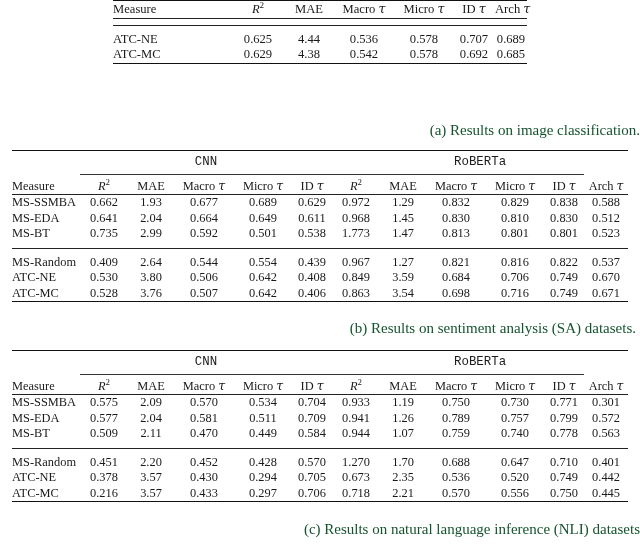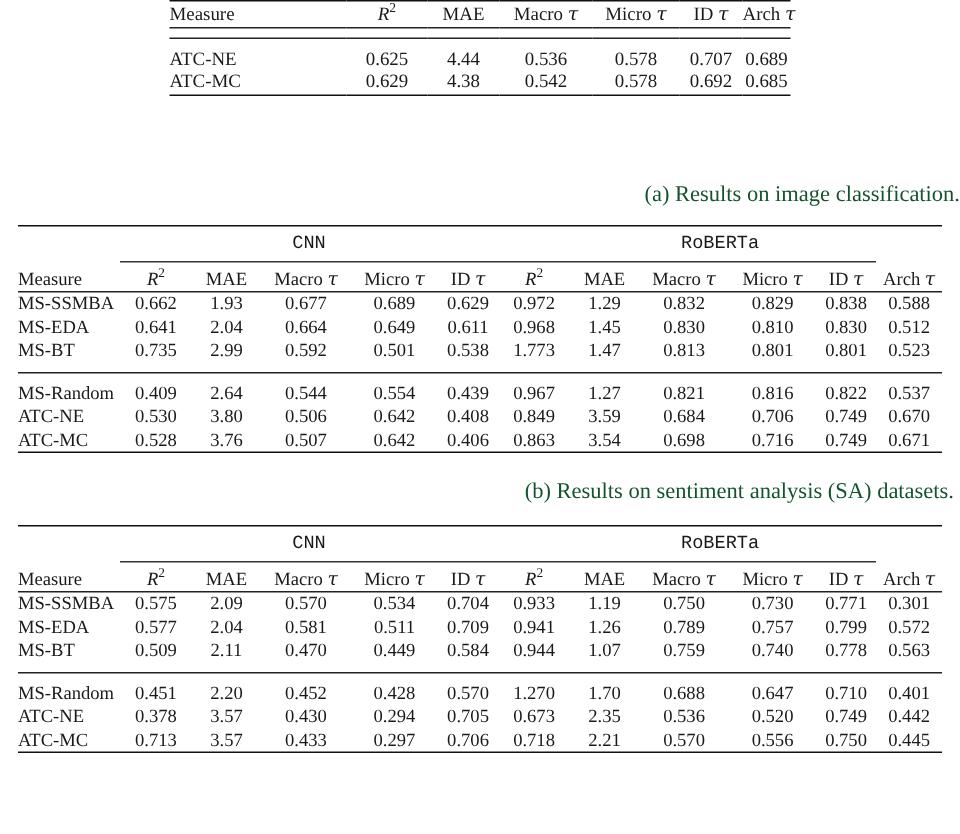--- a/index.html
+++ b/index.html
@@ -415,32 +415,35 @@
             <td class="c-ctr">0.705</td>
             <td class="c-ctr">0.673</td>
             <td class="c-ctr">2.35</td>
             <td class="c-ctr">0.536</td>
             <td class="c-ctr">0.520</td>
             <td class="c-ctr">0.749</td>
             <td class="c-ctr">0.442</td>
           </tr>
           <tr class="cell-pad rule-bottom">
             <td class="c-left">ATC-MC</td>
-            <td class="c-ctr">0.713</td>
+            <td class="c-ctr">0.216</td>
             <td class="c-ctr">3.57</td>
             <td class="c-ctr">0.433</td>
             <td class="c-ctr">0.297</td>
             <td class="c-ctr">0.706</td>
             <td class="c-ctr">0.718</td>
             <td class="c-ctr">2.21</td>
             <td class="c-ctr">0.570</td>
             <td class="c-ctr">0.556</td>
             <td class="c-ctr">0.750</td>
             <td class="c-ctr">0.445</td>
           </tr>
         </tbody>
     </table>
   </div>
 
+  <div class="capC caption">
+    <span>(c) Results on natural language inference (NLI) datasets</span>
+  </div>
 
   <div class="bottomline"></div>
 
 </div>
 
 </body></html>

